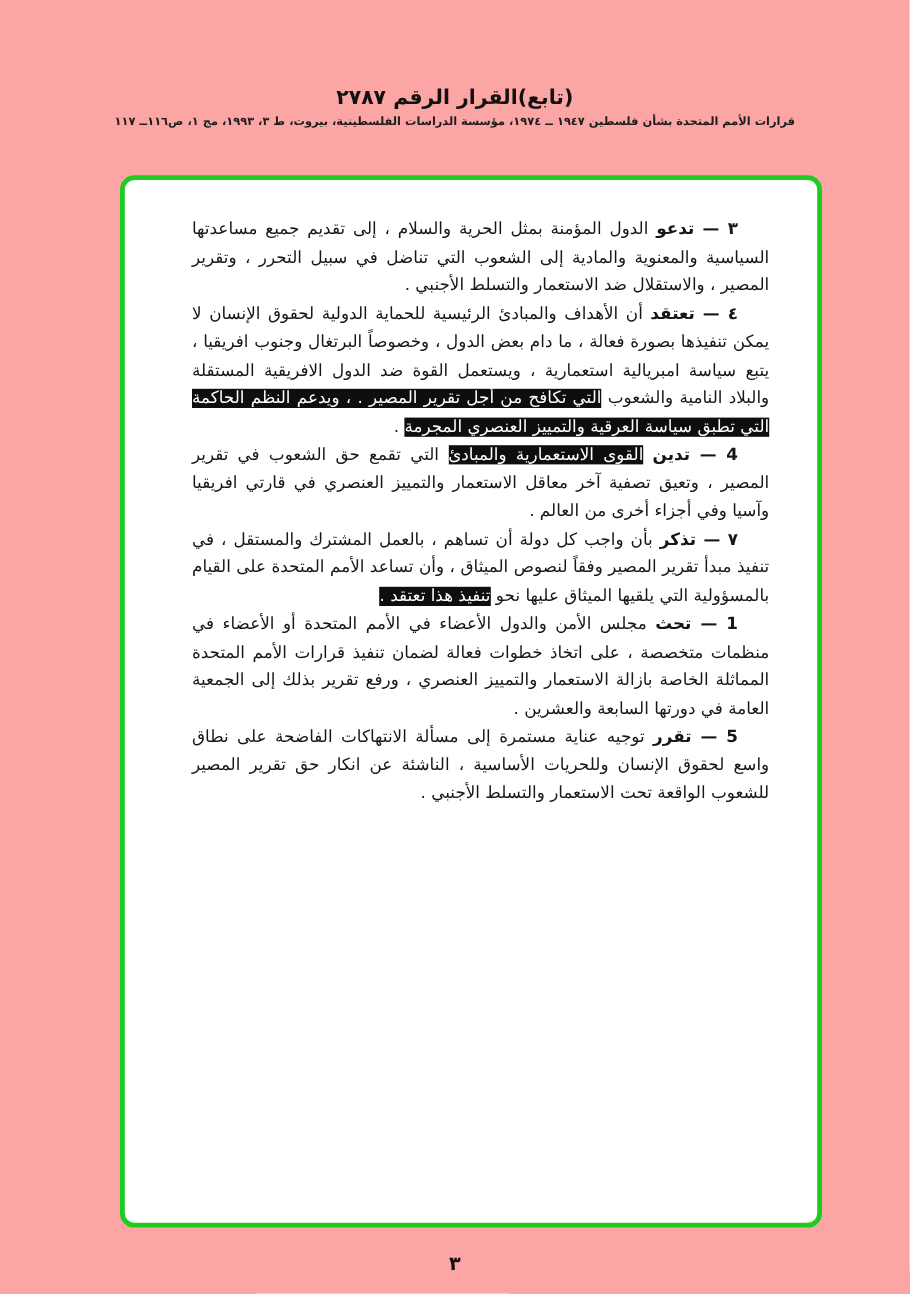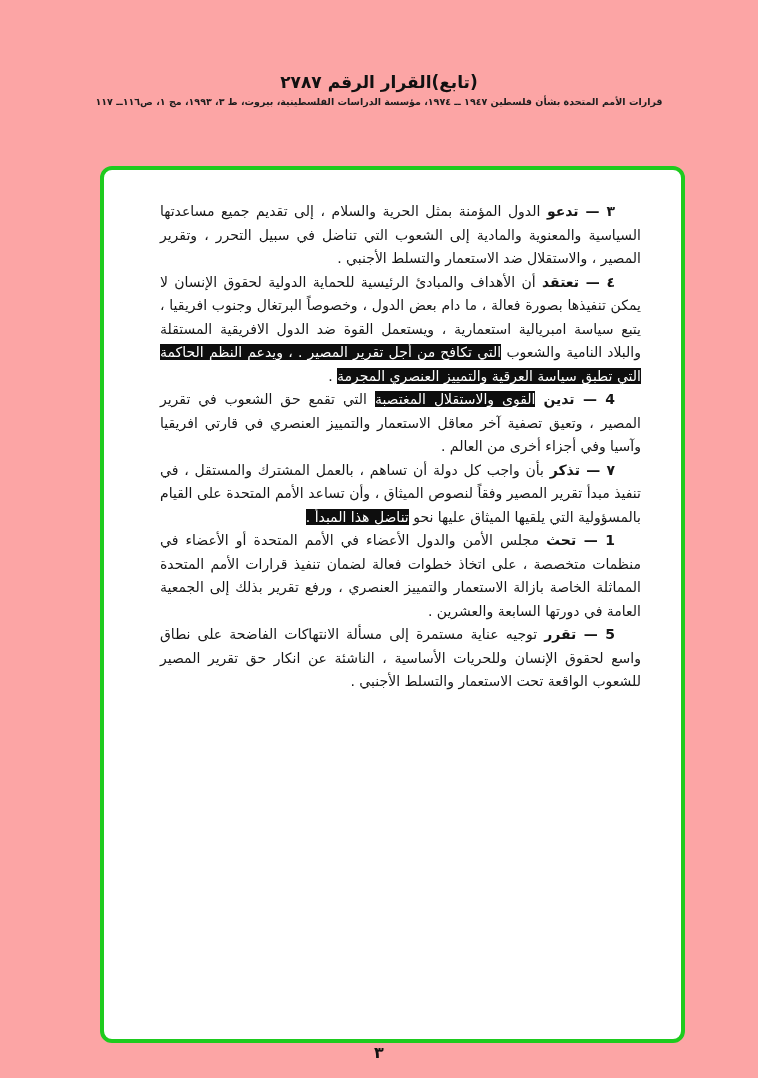--- a/index.html
+++ b/index.html
@@ -39,21 +39,20 @@
   .content-box {
     position: absolute;
     left: 100px;
     top: 146px;
     width: 585px;
     height: 877px;
     border: 4px solid #1ecb1e;
     border-radius: 12px;
     box-sizing: border-box;
     background: #ffffff;
-    margin-top: 20px;
   }
   .text-area {
     direction: rtl;
     text-align: justify;
     padding: 30px 40px 0 56px;
     font-size: 14px;
     line-height: 23.5px;
     color: #161616;
   }
   .para {
@@ -83,22 +82,22 @@
 
   <div class="doc-header">
     <div class="doc-title">(تابع)القرار الرقم ٢٧٨٧</div>
     <div class="doc-source">قرارات الأمم المتحدة بشأن فلسطين ١٩٤٧ ــ ١٩٧٤، مؤسسة الدراسات الفلسطينية، بيروت، ط ٣، ١٩٩٣، مج ١، ص١١٦ــ ١١٧</div>
   </div>
 
   <div class="content-box">
     <div class="text-area">
         <p class="para"><span class="b">٣ — تدعو</span><span> الدول المؤمنة بمثل الحرية والسلام ، إلى تقديم جميع مساعدتها السياسية والمعنوية والمادية إلى الشعوب التي تناضل في سبيل التحرر ، وتقرير المصير ، والاستقلال ضد الاستعمار والتسلط الأجنبي .</span></p>
         <p class="para"><span class="b">٤ — تعتقد</span><span> أن الأهداف والمبادئ الرئيسية للحماية الدولية لحقوق الإنسان لا يمكن تنفيذها بصورة فعالة ، ما دام بعض الدول ، وخصوصاً البرتغال وجنوب افريقيا ، يتبع سياسة امبريالية استعمارية ، ويستعمل القوة ضد الدول الافريقية المستقلة والبلاد النامية والشعوب </span><span class="hl">التي تكافح من أجل تقرير المصير . ، ويدعم النظم الحاكمة التي تطبق سياسة العرقية والتمييز العنصري المجرمة</span><span> .</span></p>
-        <p class="para"><span class="b">4 — تدين</span><span> </span><span class="hl">القوى والاستقلال المغتصبة</span><span> التي تقمع حق الشعوب في تقرير المصير ، وتعيق تصفية آخر معاقل الاستعمار والتمييز العنصري في قارتي افريقيا وآسيا وفي أجزاء أخرى من العالم .</span></p>
-        <p class="para"><span class="b">٧ — تذكر</span><span> بأن واجب كل دولة أن تساهم ، بالعمل المشترك والمستقل ، في تنفيذ مبدأ تقرير المصير وفقاً لنصوص الميثاق ، وأن تساعد الأمم المتحدة على القيام بالمسؤولية التي يلقيها الميثاق عليها نحو </span><span class="hl">تناضل هذا المبدأ .</span></p>
+        <p class="para"><span class="b">4 — تدين</span><span> </span><span class="hl">القوى الاستعمارية والمبادئ</span><span> التي تقمع حق الشعوب في تقرير المصير ، وتعيق تصفية آخر معاقل الاستعمار والتمييز العنصري في قارتي افريقيا وآسيا وفي أجزاء أخرى من العالم .</span></p>
+        <p class="para"><span class="b">٧ — تذكر</span><span> بأن واجب كل دولة أن تساهم ، بالعمل المشترك والمستقل ، في تنفيذ مبدأ تقرير المصير وفقاً لنصوص الميثاق ، وأن تساعد الأمم المتحدة على القيام بالمسؤولية التي يلقيها الميثاق عليها نحو </span><span class="hl">تنفيذ هذا تعتقد .</span></p>
         <p class="para"><span class="b">1 — تحث</span><span> مجلس الأمن والدول الأعضاء في الأمم المتحدة أو الأعضاء في منظمات متخصصة ، على اتخاذ خطوات فعالة لضمان تنفيذ قرارات الأمم المتحدة المماثلة الخاصة بازالة الاستعمار والتمييز العنصري ، ورفع تقرير بذلك إلى الجمعية العامة في دورتها السابعة والعشرين .</span></p>
         <p class="para"><span class="b">5 — تقرر</span><span> توجيه عناية مستمرة إلى مسألة الانتهاكات الفاضحة على نطاق واسع لحقوق الإنسان وللحريات الأساسية ، الناشئة عن انكار حق تقرير المصير للشعوب الواقعة تحت الاستعمار والتسلط الأجنبي .</span></p>
       </div>
   </div>
 
   <div class="page-number">٣</div>
 
 </div>
 
 </body></html>

